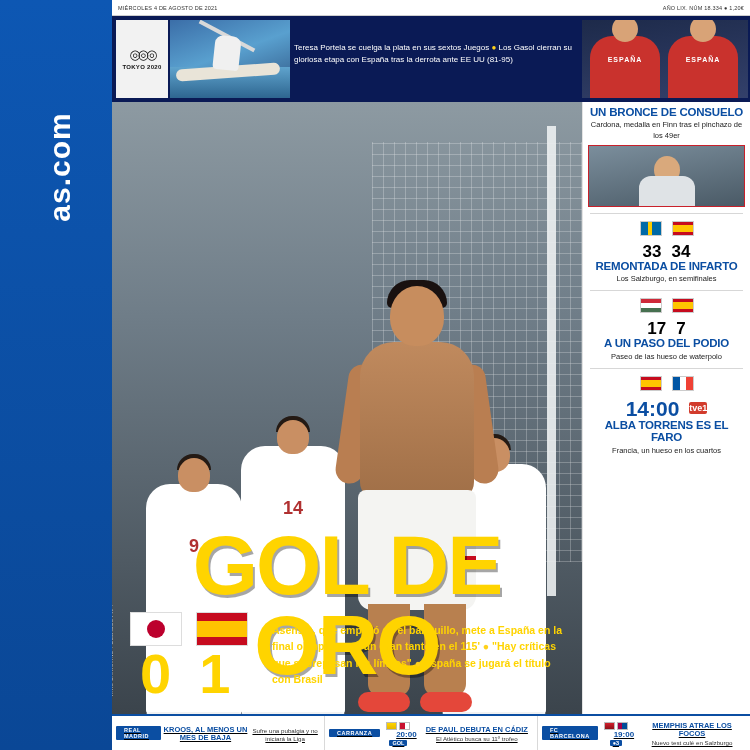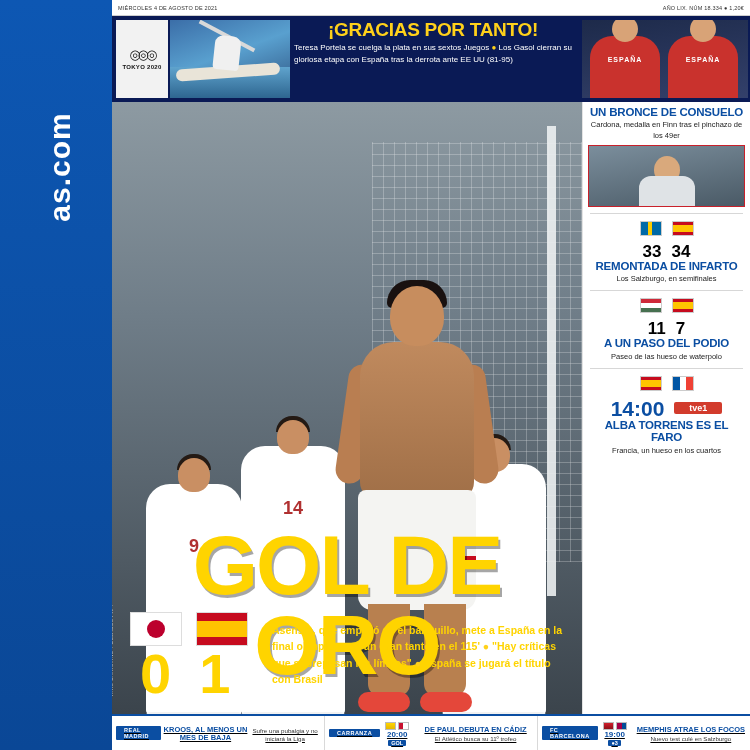--- a/index.html
+++ b/index.html
@@ -377,21 +377,21 @@
   .mflag.hu { background: linear-gradient(180deg,#ce2939 0 33%, #fff 33% 66%, #477050 66% 100%); }
   .mflag.fr { background: linear-gradient(90deg,#0055a4 0 33%, #fff 33% 66%, #ef4135 66% 100%); }
   .mscore {
     color: #000000; font-weight: bold; font-size: 17px; line-height: 1;
   }
   .mtime {
     color: #0b4ea2; font-weight: bold; font-size: 21px; line-height: 1;
   }
   .tvlogo {
     font-size: 9px; font-weight: bold; color: #fff;
-    background: #d23b2c; border-radius: 2px; padding: 1px 15px;
+    background: #d23b2c; border-radius: 2px; padding: 1px 0;
   }
 
   
   .bottom {
     position: absolute; left: 0; top: 714px;
     width: 638px; height: 36px;
     background: #ffffff;
     border-top: 2px solid #0b4ea2;
     display: flex;
   }
@@ -413,21 +413,21 @@
     text-align: center; line-height: 1.1;
   }
   .bsub {
     color: #333; font-size: 6.2px; text-align: center; line-height: 1.15; margin-top: 1px;
   }
   .bwrap { display: flex; gap: 4px; align-items: center; width: 100%; }
   .bmini {
     display: flex; flex-direction: column; align-items: center;
     min-width: 34px;
   }
-  .bmini .mtm { color: #0b4ea2; font-weight: bold; font-size: 8px; }
+  .bmini .mtm { color: #0b4ea2; font-weight: bold; font-size: 8px; padding-left: 16px; }
   .bmini .mch {
     font-size: 5.5px; font-weight: bold; color: #fff; background: #0b4ea2;
     padding: 0 3px; border-radius: 1px; margin-top: 1px;
   }
   .bmini .mflags { display: flex; gap: 2px; }
   .bmini .mflags i { width: 11px; height: 8px; display: block; border: .5px solid #bbb; }
   .btexts { flex: 1; }
 </style>
 </head>
 <body>
@@ -453,21 +453,20 @@
         <div class="tb-logo-label">TOKYO 2020</div>
       </div>
 
       <div class="tb-photo-left">
         <div class="kayak-water"></div>
         <div class="kayak-boat"></div>
         <div class="kayak-paddle"></div>
         <div class="kayak-person"></div>
       </div>
 
-      <div class="tb-headline">¡GRACIAS POR TANTO!</div>
       <div class="tb-sub">
         <span>Teresa Portela se cuelga la plata en sus sextos Juegos</span>
         <span class="bullet">●</span>
         <span>Los Gasol cierran su gloriosa etapa con España tras la derrota ante EE UU (81-95)</span>
       </div>
 
       <div class="tb-photo-right">
         <div class="gasol g1">
           <div class="head"></div>
           <div class="label">ESPAÑA</div>
@@ -562,21 +561,21 @@
       <h3>REMONTADA DE INFARTO</h3>
       <p class="desc">Los Salzburgo, en semifinales</p>
 
       <div class="divider"></div>
 
       <div class="matchrow">
         <span class="mflag hu"></span>
         <span class="mflag es"></span>
       </div>
       <div class="matchrow">
-        <span class="mscore">11</span>
+        <span class="mscore">17</span>
         <span class="mscore">7</span>
       </div>
       <h3>A UN PASO DEL PODIO</h3>
       <p class="desc">Paseo de las hueso de waterpolo</p>
 
       <div class="divider"></div>
 
       <div class="matchrow">
         <span class="mflag es"></span>
         <span class="mflag fr"></span>

